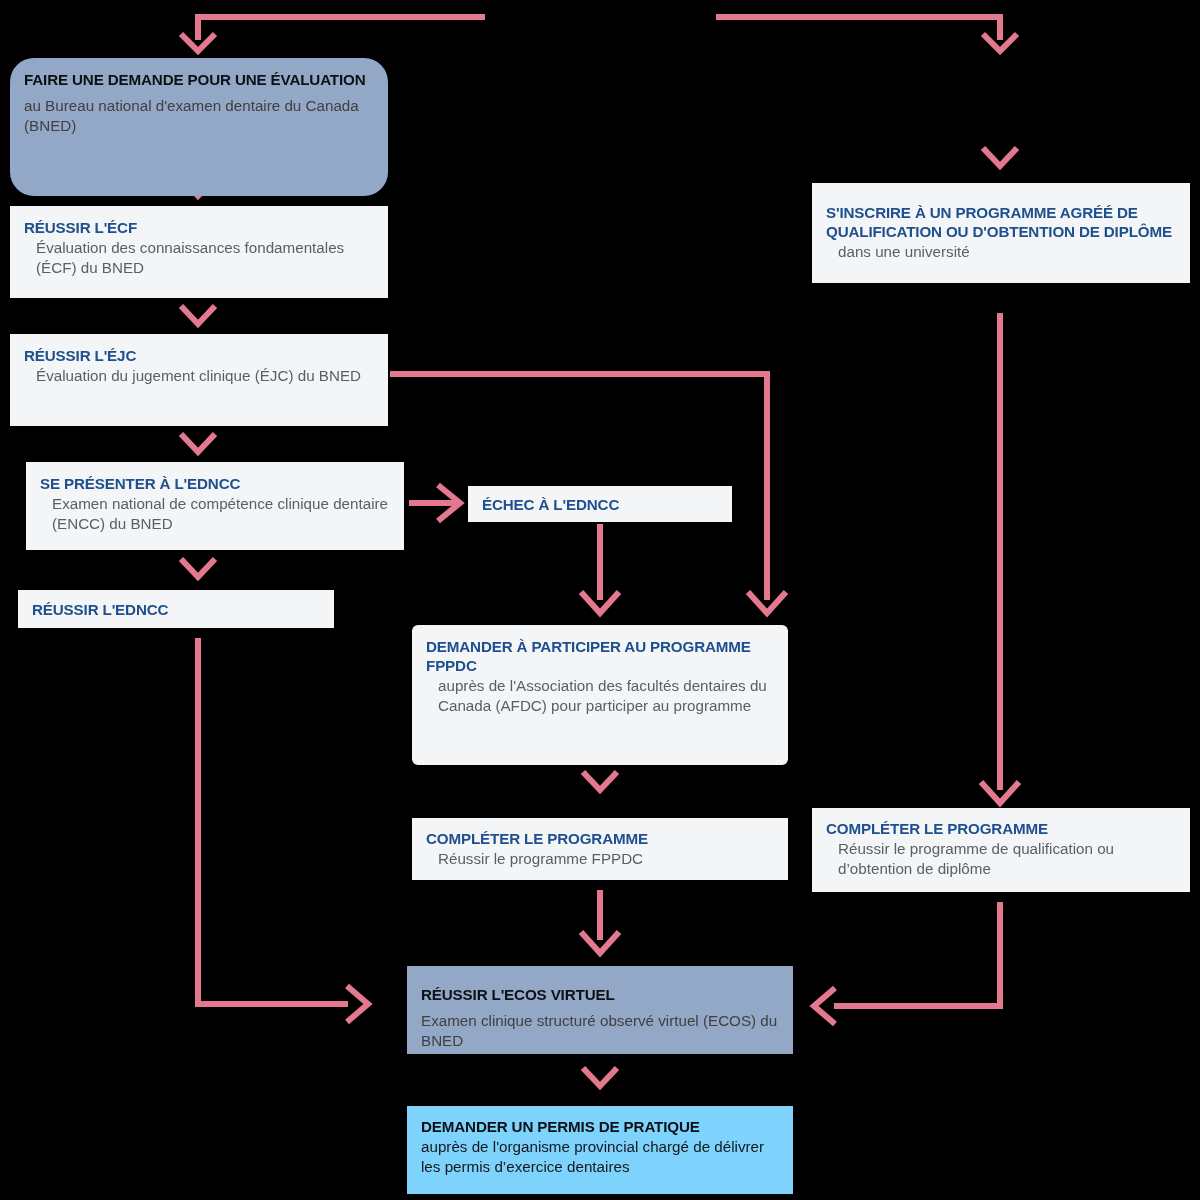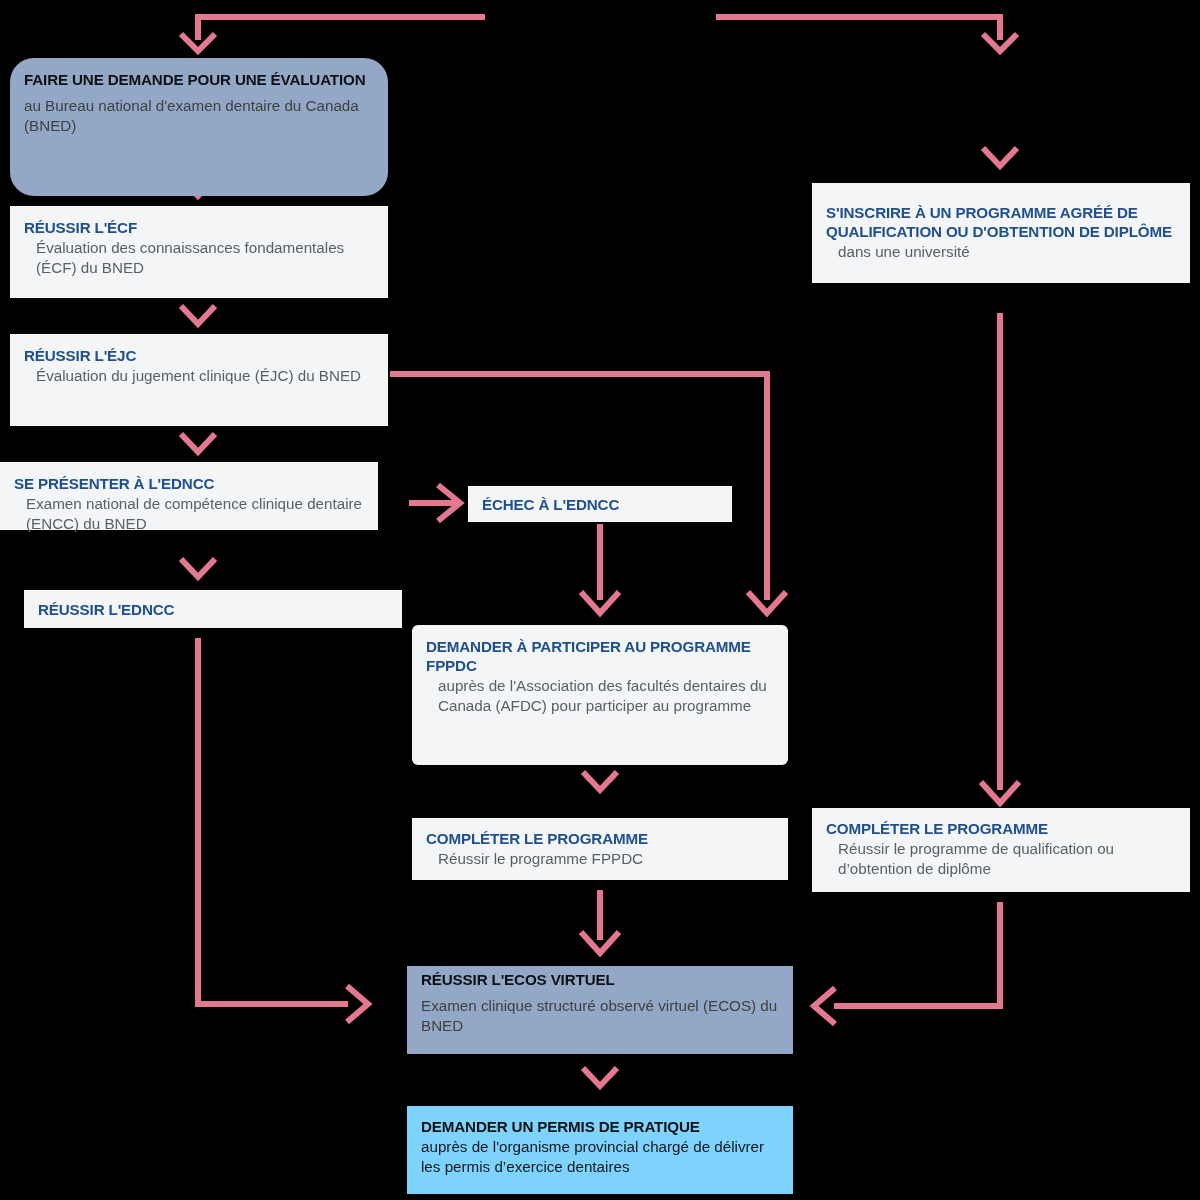--- a/index.html
+++ b/index.html
@@ -134,26 +134,26 @@
   <div class="node n-light" style="left:10px;top:206px;width:378px;height:92px;">
     <div class="title">RÉUSSIR L'ÉCF</div>
     <div class="desc">Évaluation des connaissances fondamentales (ÉCF) du BNED</div>
   </div>
 
   <div class="node n-light" style="left:10px;top:334px;width:378px;height:92px;">
     <div class="title">RÉUSSIR L'ÉJC</div>
     <div class="desc">Évaluation du jugement clinique (ÉJC) du BNED</div>
   </div>
 
-  <div class="node n-light" style="left:0;top:462px;width:378px;height:68px;">
+  <div class="node n-light" style="left:26px;top:462px;width:378px;height:88px;">
     <div class="title">SE PRÉSENTER À  L'EDNCC</div>
     <div class="desc">Examen national de compétence clinique dentaire (ENCC) du BNED</div>
   </div>
 
-  <div class="node n-light" style="left:24px;top:590px;width:378px;height:38px;padding-top:10px;">
+  <div class="node n-light" style="left:18px;top:590px;width:316px;height:38px;padding-top:10px;">
     <div class="title">RÉUSSIR L'EDNCC</div>
   </div>
 
   <div class="node n-light" style="left:468px;top:486px;width:264px;height:36px;padding-top:9px;">
     <div class="title">ÉCHEC À L'EDNCC</div>
   </div>
 
   <div class="node n-light" style="left:412px;top:625px;width:376px;height:140px;border-radius:6px;">
     <div class="title">DEMANDER À PARTICIPER AU PROGRAMME FPPDC</div>
     <div class="desc">auprès de l'Association des facultés dentaires du Canada (AFDC) pour participer au programme</div>
@@ -168,21 +168,21 @@
   <div class="node n-light" style="left:812px;top:183px;width:378px;height:100px;padding-top:20px;">
     <div class="title">S'INSCRIRE À UN PROGRAMME AGRÉÉ DE QUALIFICATION OU D'OBTENTION DE DIPLÔME</div>
     <div class="desc">dans une université</div>
   </div>
 
   <div class="node n-light" style="left:812px;top:808px;width:378px;height:84px;padding-top:11px;">
     <div class="title">COMPLÉTER LE PROGRAMME</div>
     <div class="desc">Réussir le programme de qualification ou d’obtention de diplôme</div>
   </div>
 
-  <div class="node n-blue" style="left:407px;top:966px;width:386px;height:88px;padding-top:4px;">
+  <div class="node n-blue" style="left:407px;top:966px;width:386px;height:88px;padding-top:19px;">
     <div class="title">RÉUSSIR  L'ECOS VIRTUEL</div>
     <div class="desc">Examen clinique structuré observé virtuel (ECOS) du BNED</div>
   </div>
 
   <div class="node n-pink" style="left:407px;top:1106px;width:386px;height:88px;padding-top:11px;">
     <div class="title">DEMANDER UN PERMIS DE PRATIQUE</div>
     <div class="desc">auprès de l'organisme provincial chargé de délivrer les permis d’exercice dentaires</div>
   </div>
 
 </div>

